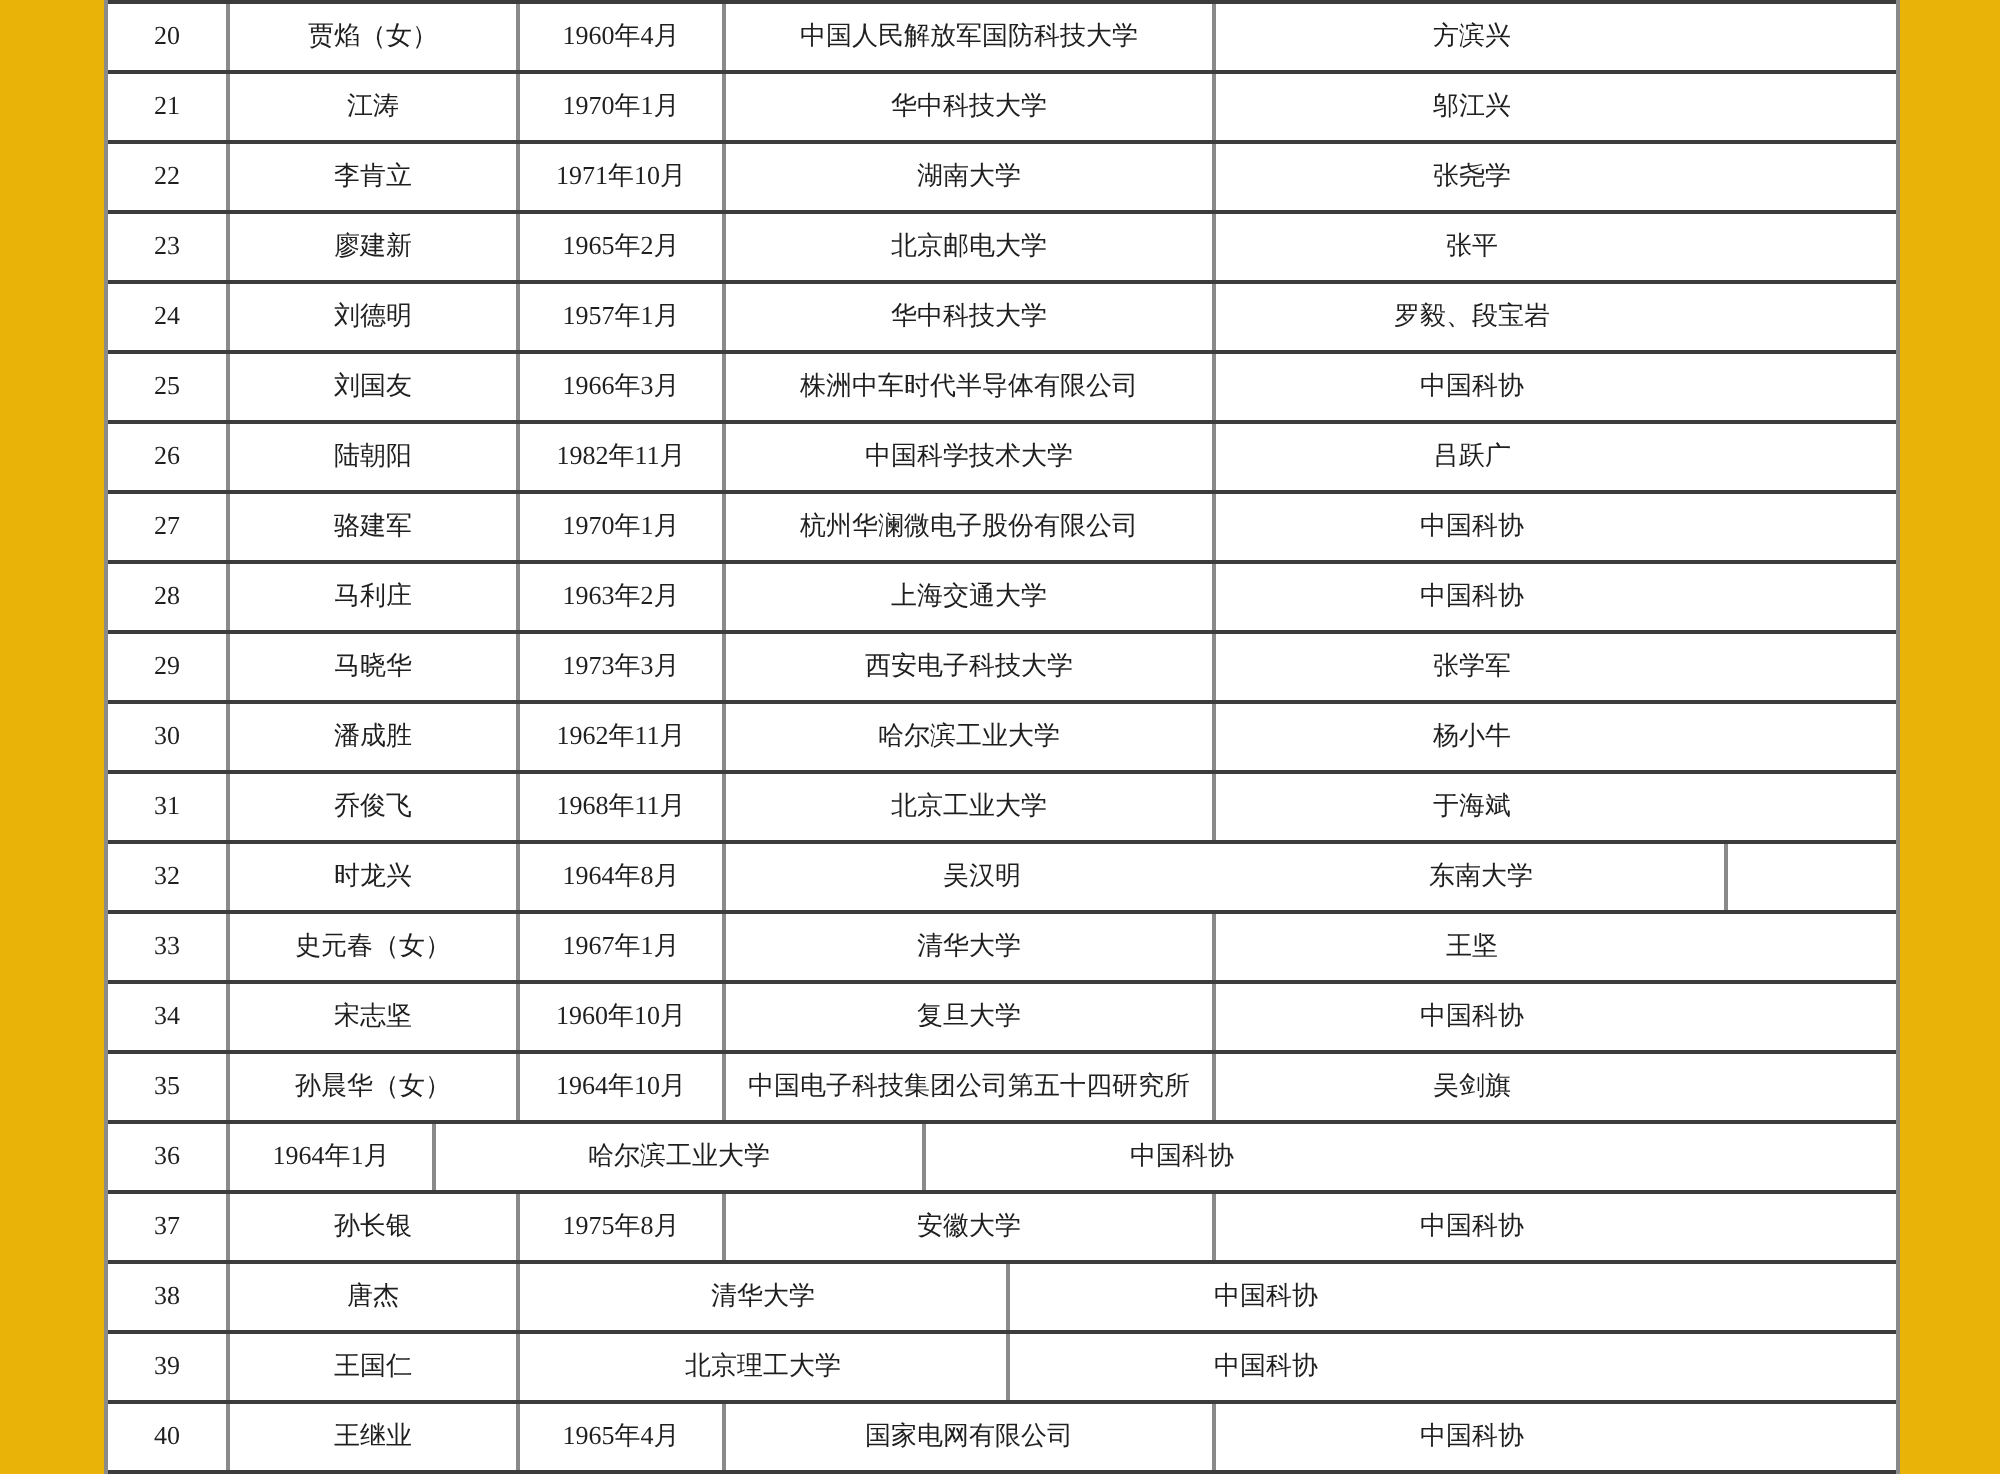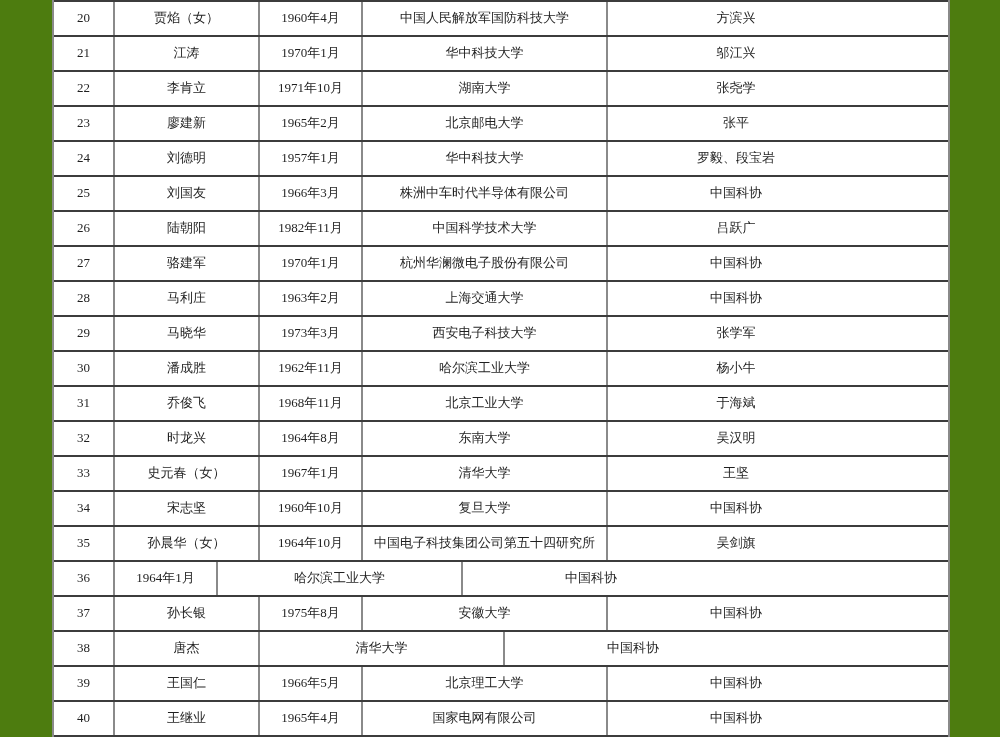--- a/index.html
+++ b/index.html
@@ -8,21 +8,21 @@
     width: 1000px;
     height: 737px;
     background: #ffffff;
     overflow: hidden;
     font-family: "Liberation Serif", "DejaVu Serif", serif;
   }
   .page {
     position: relative;
     width: 1000px;
     height: 737px;
-    background: #4d7c0f;
+    background: #eab308;
     overflow: hidden;
   }
   .doc-table {
     position: absolute;
     left: 52px;
     top: -33px;
     width: 898px;
     box-sizing: border-box;
     border-left: 2px solid #8a8a8a;
     border-right: 2px solid #8a8a8a;
@@ -141,22 +141,22 @@
         <div class="cell c0">31</div>
         <div class="cell c1">乔俊飞</div>
         <div class="cell c2">1968年11月</div>
         <div class="cell c3">北京工业大学</div>
         <div class="cell c4">于海斌</div>
       </div>
       <div class="trow">
         <div class="cell c0">32</div>
         <div class="cell c1">时龙兴</div>
         <div class="cell c2">1964年8月</div>
+        <div class="cell c4">吴汉明</div>
         <div class="cell c3">东南大学</div>
-        <div class="cell c4">吴汉明</div>
       </div>
       <div class="trow">
         <div class="cell c0">33</div>
         <div class="cell c1">史元春（女）</div>
         <div class="cell c2">1967年1月</div>
         <div class="cell c3">清华大学</div>
         <div class="cell c4">王坚</div>
       </div>
       <div class="trow">
         <div class="cell c0">34</div>
@@ -187,21 +187,20 @@
       </div>
       <div class="trow">
         <div class="cell c0">38</div>
         <div class="cell c1">唐杰</div>
         <div class="cell c3">清华大学</div>
         <div class="cell c4">中国科协</div>
       </div>
       <div class="trow">
         <div class="cell c0">39</div>
         <div class="cell c1">王国仁</div>
-        <div class="cell c2">1966年5月</div>
         <div class="cell c3">北京理工大学</div>
         <div class="cell c4">中国科协</div>
       </div>
       <div class="trow">
         <div class="cell c0">40</div>
         <div class="cell c1">王继业</div>
         <div class="cell c2">1965年4月</div>
         <div class="cell c3">国家电网有限公司</div>
         <div class="cell c4">中国科协</div>
       </div>

